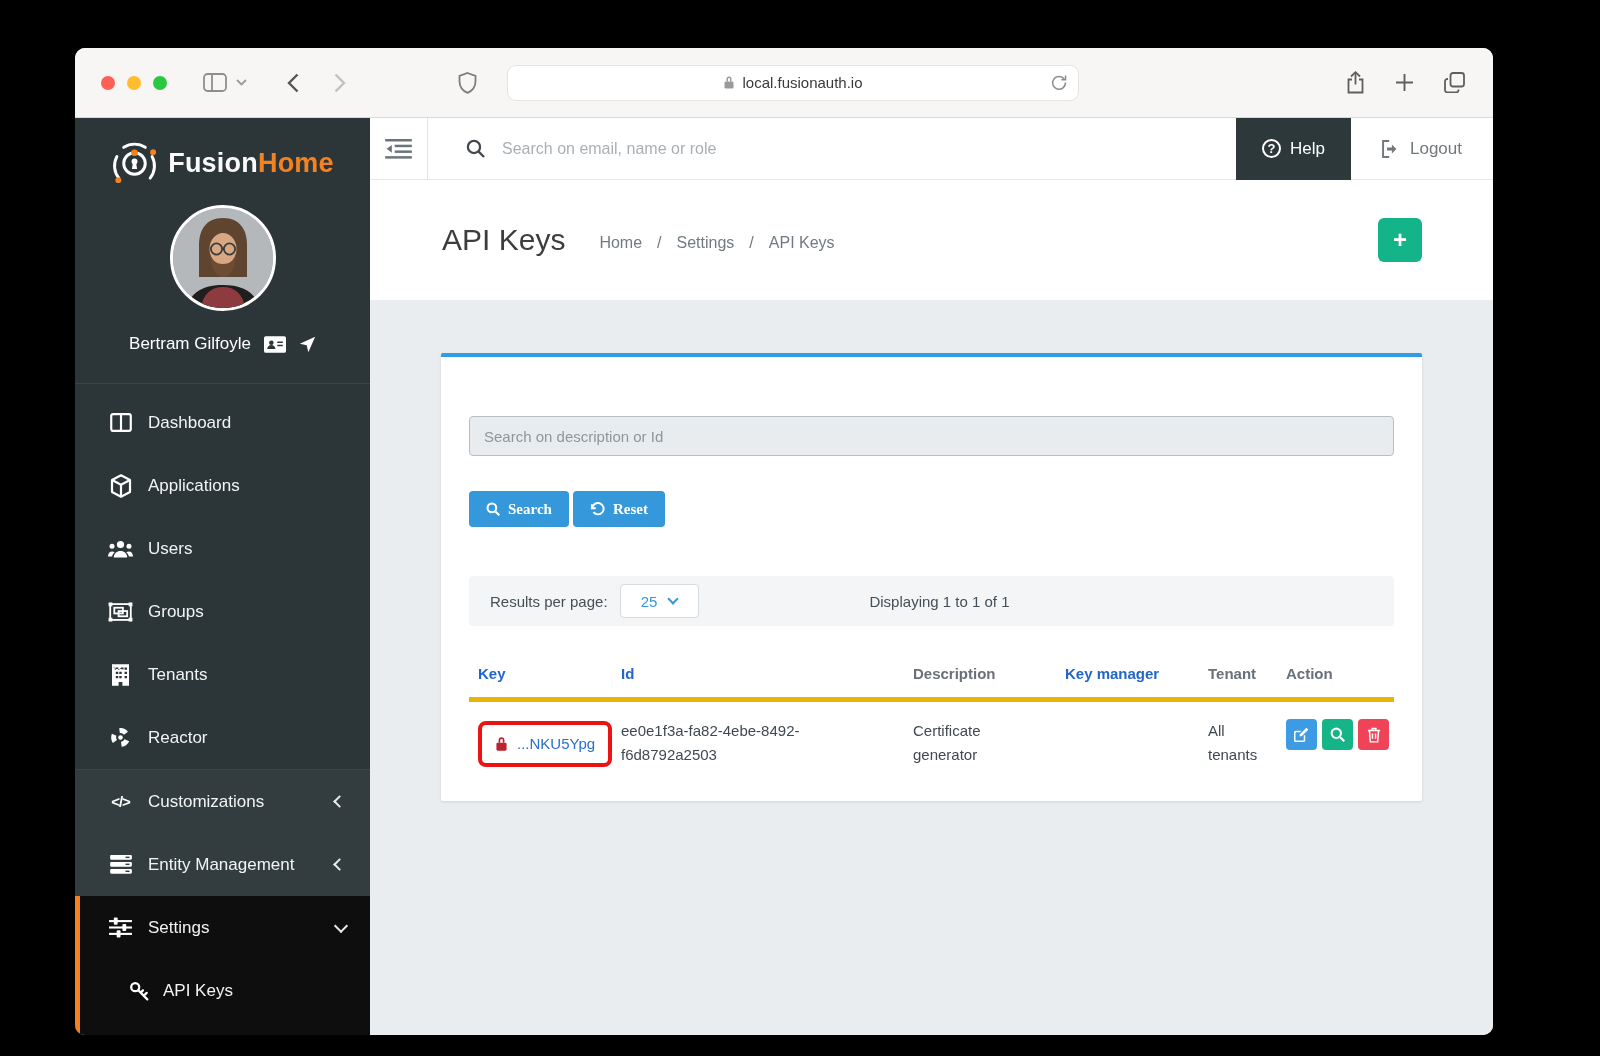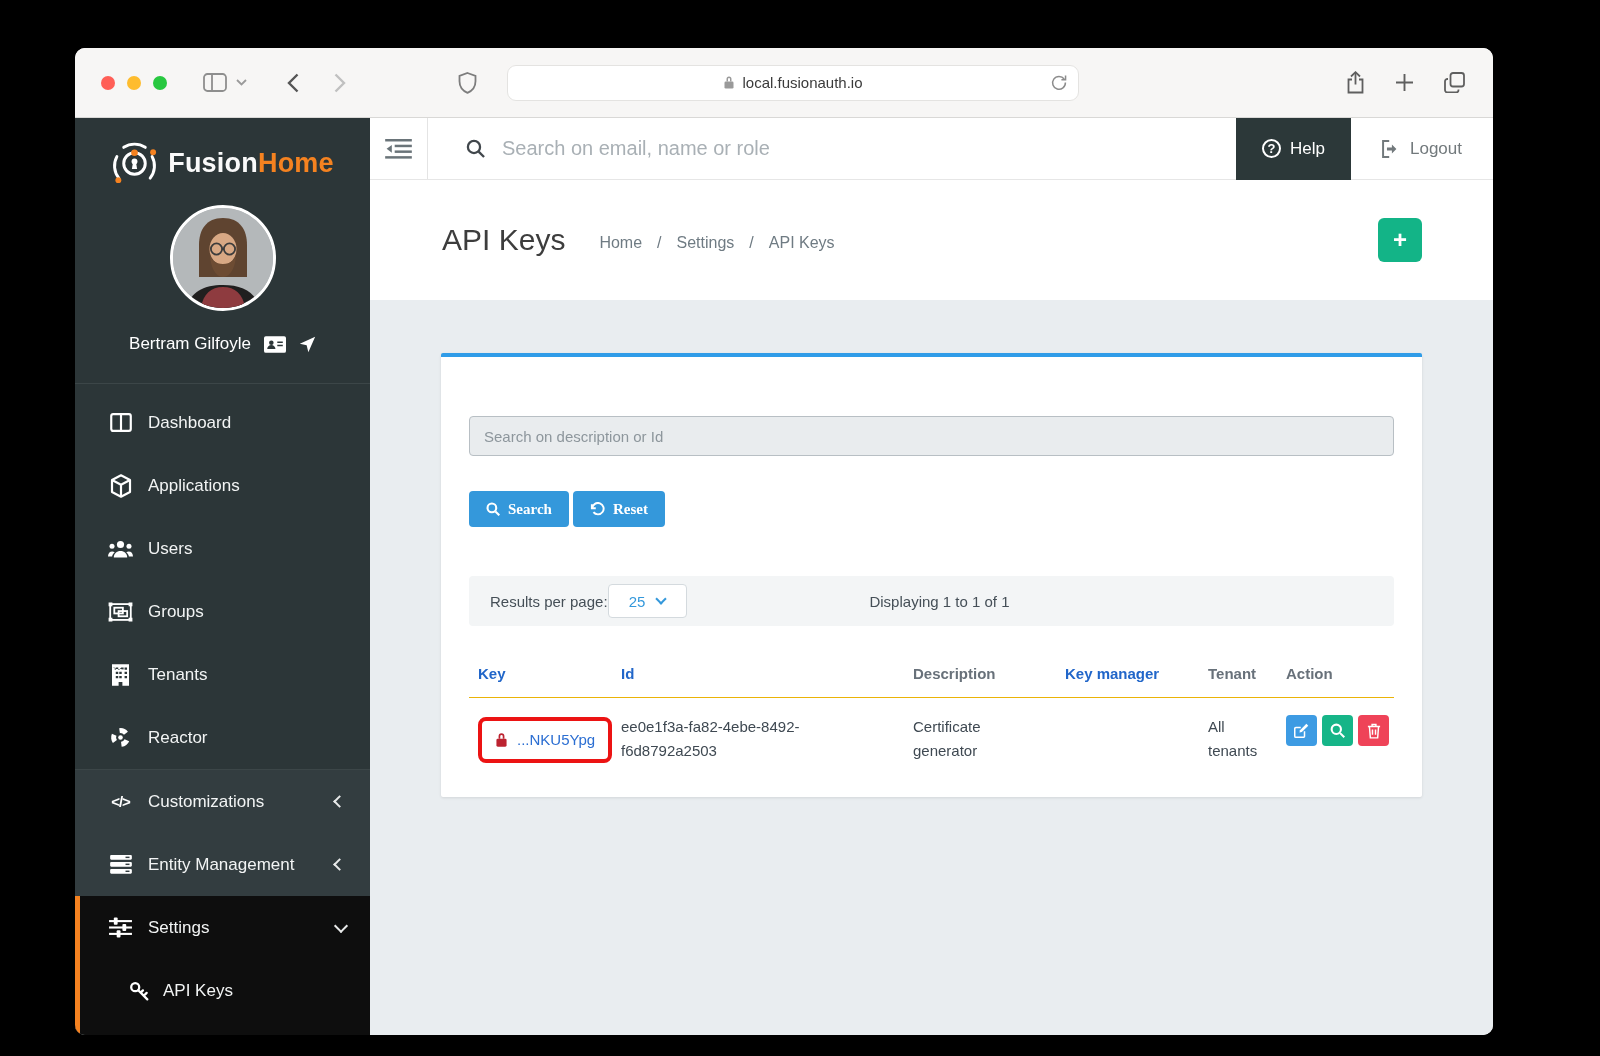--- a/index.html
+++ b/index.html
@@ -43,21 +43,21 @@
   .settings-block .nav-item { padding-left:28px; position:relative; }
   .subnav-item { height:64px; display:flex; align-items:center; padding-left:48px; gap:13px; font-size:17px; cursor:pointer; }
   .subnav-item .nicon { width:22px; display:flex; justify-content:center; color:#fff; }
   .code-glyph { font-size:15px; font-weight:bold; letter-spacing:-1px; }
 
   
   .topbar { height:62px; background:#fff; border-bottom:1px solid #e6e6e6; display:flex; align-items:center; }
   .collapse-btn { width:58px; height:100%; border-right:1px solid #e4e4e4; display:flex; align-items:center; justify-content:center; color:#6a7479; cursor:pointer; }
   .global-search { display:flex; align-items:center; gap:17px; margin-left:38px; flex:1; }
   .global-search .sicon { color:#41474c; display:flex; }
-  .global-search input { border:none; outline:none; font-size:20px; color:#333; width:60%; font-family:inherit; background:transparent; }
+  .global-search input { border:none; outline:none; font-size:16px; color:#333; width:60%; font-family:inherit; background:transparent; }
   .global-search input::placeholder { color:#a9b0b5; }
   .help-btn { width:115px; height:62px; background:#2c3839; color:#fff; font-size:17px; display:flex; align-items:center; justify-content:center; gap:9px; cursor:pointer; }
   .help-q { width:19px; height:19px; border:2px solid #fff; border-radius:50%; font-size:13px; font-weight:bold; display:flex; align-items:center; justify-content:center; }
   .logout-btn { display:flex; align-items:center; gap:10px; color:#72797c; font-size:17px; padding:0 31px; cursor:pointer; }
 
   
   .page-head { height:120px; background:#fff; display:flex; align-items:center; padding:0 71px 0 72px; }
   .page-title { font-size:30px; font-weight:400; color:#3d3d3d; }
   .breadcrumb { display:flex; gap:15px; margin-left:34px; font-size:16px; color:#6f7b83; padding-top:6px; }
   .breadcrumb span { cursor:default; }
@@ -65,26 +65,26 @@
 
   
   .content { flex:1; padding:53px 71px 0; }
   .card { background:#fff; border-top:4px solid #2f9ce8; border-radius:2px; box-shadow:0 1px 3px rgba(0,0,0,.10); padding:29px 28px 34px; }
   .desc-search { width:100%; height:40px; background:#e9ecee; border:1px solid #b8bfc4; border-radius:4px; padding:0 14px; font-size:15px; color:#333; font-family:inherit; outline:none;margin-top:30px; }
   .desc-search::placeholder { color:#8d969c; }
   .btn-row { display:flex; gap:4px; margin-top:35px; }
   .btn-blue { background:#3498db; color:#fff; border:none; border-radius:4px; font-size:15px; font-weight:bold; font-family:Liberation Serif, serif; padding:0 17px; height:36px; display:flex; align-items:center; gap:8px; cursor:pointer; }
   .btn-blue svg { display:block; }
   .results-bar { margin-top:49px; height:50px; background:#f3f5f6; border-radius:4px; display:flex; align-items:center; padding:0 21px; position:relative; font-size:15px; color:#454f57; }
-  .per-page-select { height:34px; width:79px; background:#fff; border:1px solid #d4dade; border-radius:4px; color:#3498db; display:flex; align-items:center; justify-content:center; gap:12px; cursor:pointer; }
+  .per-page-select { margin-left:12px; height:34px; width:79px; background:#fff; border:1px solid #d4dade; border-radius:4px; color:#3498db; display:flex; align-items:center; justify-content:center; gap:12px; cursor:pointer; }
   .pp-chev { width:8px; height:8px; border-left:2px solid #3498db; border-bottom:2px solid #3498db; transform:rotate(-45deg); margin-top:-4px; }
   .displaying { position:absolute; left:16px; right:0; text-align:center; }
   .table { margin-top:27px; font-size:15px; }
   .thead, .trow { display:grid; grid-template-columns:143px 292px 152px 143px 78px auto; padding-left:9px; }
-  .thead { border-bottom:1px solid #eab308; padding-bottom:15px; padding-top:12px; font-weight:bold; }
+  .thead { border-bottom:5px solid #eab308; padding-bottom:15px; padding-top:12px; font-weight:bold; }
   .th-link { color:#2166c9; cursor:pointer; }
   .th-plain { color:#68717a; }
   .trow { padding-top:17px; color:#3f4952; line-height:24px; }
   .key-highlight { display:inline-flex; align-items:center; gap:9px; border:4px solid #ec1313; border-radius:8px; padding:7px 13px; margin-top:2px; }
   .key-highlight .klock { color:#bc2330; display:flex; }
   .key-link { color:#2b6ed2; cursor:pointer; }
   .cell-key { align-self:start; }
   .actions { display:flex; gap:5px; align-self:start; }
   .act-btn { width:31px; height:31px; border-radius:4px; border:none; display:flex; align-items:center; justify-content:center; color:#fff; cursor:pointer; }
   .act-edit{background:#3d9be3;} .act-view{background:#16b588;} .act-del{background:#ef4358;}

